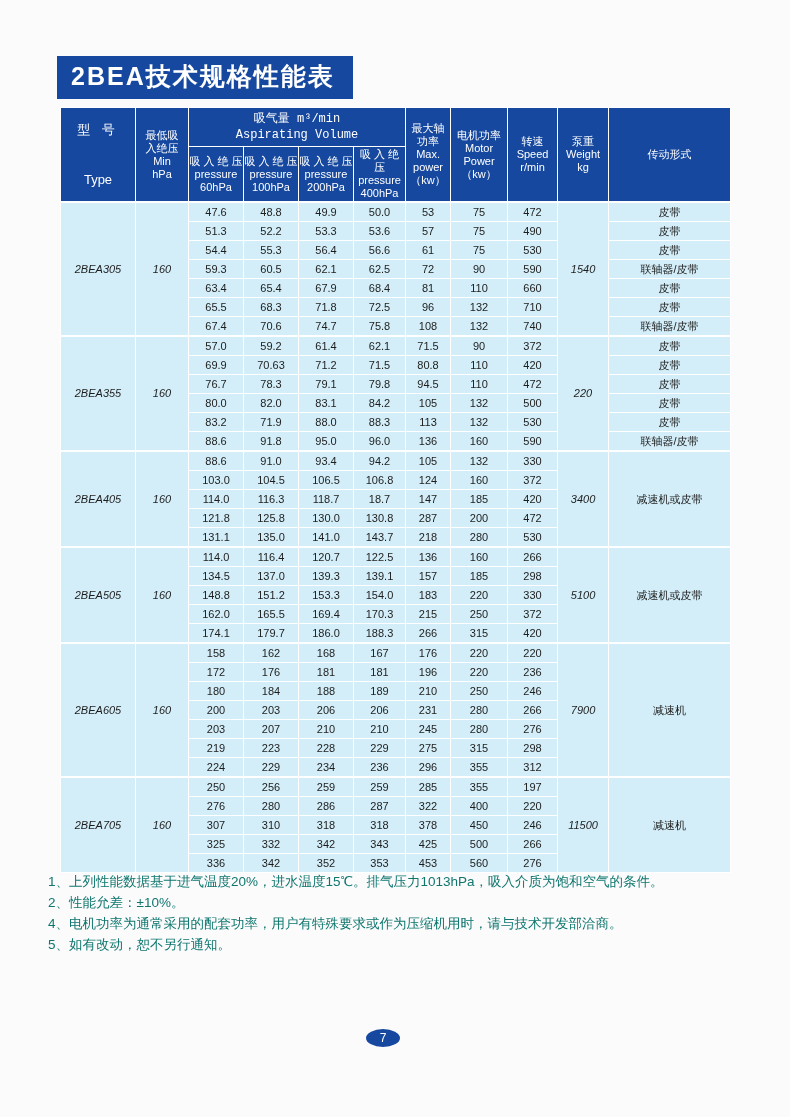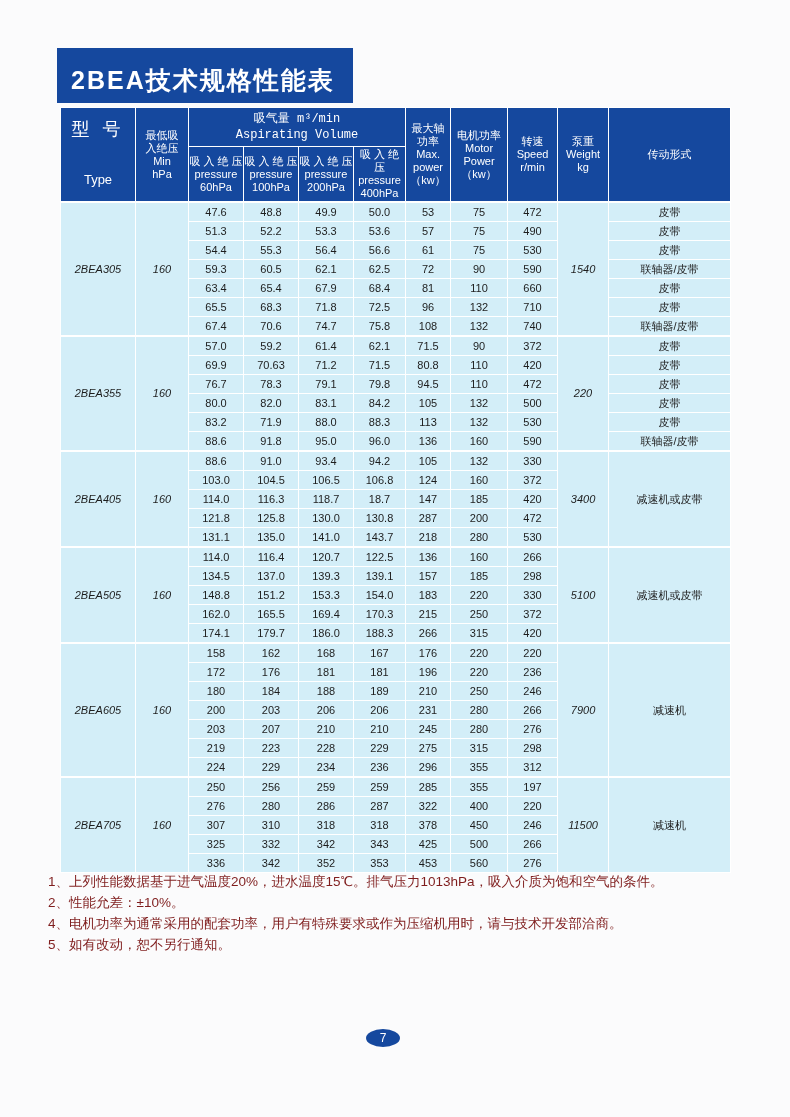--- a/index.html
+++ b/index.html
@@ -5,58 +5,58 @@
   html,body { margin:0; padding:0; }
   body {
     width:790px; height:1117px;
     background:#fbfbfc;
     position:relative;
     font-family:"Liberation Sans", sans-serif;
     color:#222;
     overflow:hidden;
   }
   .title-bar {
-    position:absolute; left:57px; top:48px;
+    position:absolute; left:57px; top:56px;
     background:#15489e; color:#ffffff;
     font-size:25px; font-weight:bold; letter-spacing:2px;
-    padding:16px 18px 6px 14px;
+    padding:4px 18px 6px 14px;
     white-space:nowrap;
   }
   table.spec {
     position:absolute; left:60px; top:107px;
     border-collapse:collapse; table-layout:fixed;
     width:670px;
   }
   table.spec th {
     background:#15489e; color:#ffffff;
     border:1px solid #ffffff;
     font-weight:normal;
     text-align:center; vertical-align:middle;
     white-space:pre-line;
     padding:1px 0;
   }
   th.group-th { height:36px; font-size:12px; line-height:16px;font-family:Liberation Mono, monospace; }
   th.sub-th   { height:50px; font-size:11px; line-height:13px; }
   th.tall-th  { font-size:11px; line-height:13px; }
-  th .zh { display:block; font-size:18px; letter-spacing:4px; margin-bottom:24px; }
+  th .zh { display:block; font-size:13px; letter-spacing:4px; margin-bottom:24px; }
   th .en { display:block; font-size:13px; letter-spacing:0; }
   table.spec td {
     background:#d3eef8;
     border:1px solid #ffffff;
     height:18px; padding:0;
     font-size:11px; line-height:13px;
     text-align:center; vertical-align:middle;
     color:#1d1d1d;
   }
   tr.section-start td { border-top:2px solid #ffffff; }
   td.cell-model, td.cell-min, td.cell-weight { font-size:11px;font-style:italic; }
   td.cell-transmission { font-size:11px; }
   .notes {
     position:absolute; left:48px; top:871px; width:702px;
-    font-size:13.5px; line-height:21px; color:#7f1d1d;
+    font-size:13.5px; line-height:21px; color:#0f766e;
   }
   .note-item { margin:0; }
   .page-badge {
     position:absolute; left:366px; top:1029px;
     width:34px; height:18px; border-radius:50%;
     background:#15489e; color:#ffffff;
     font-size:12px; line-height:18px; text-align:center;
   }
 </style>
 </head>

